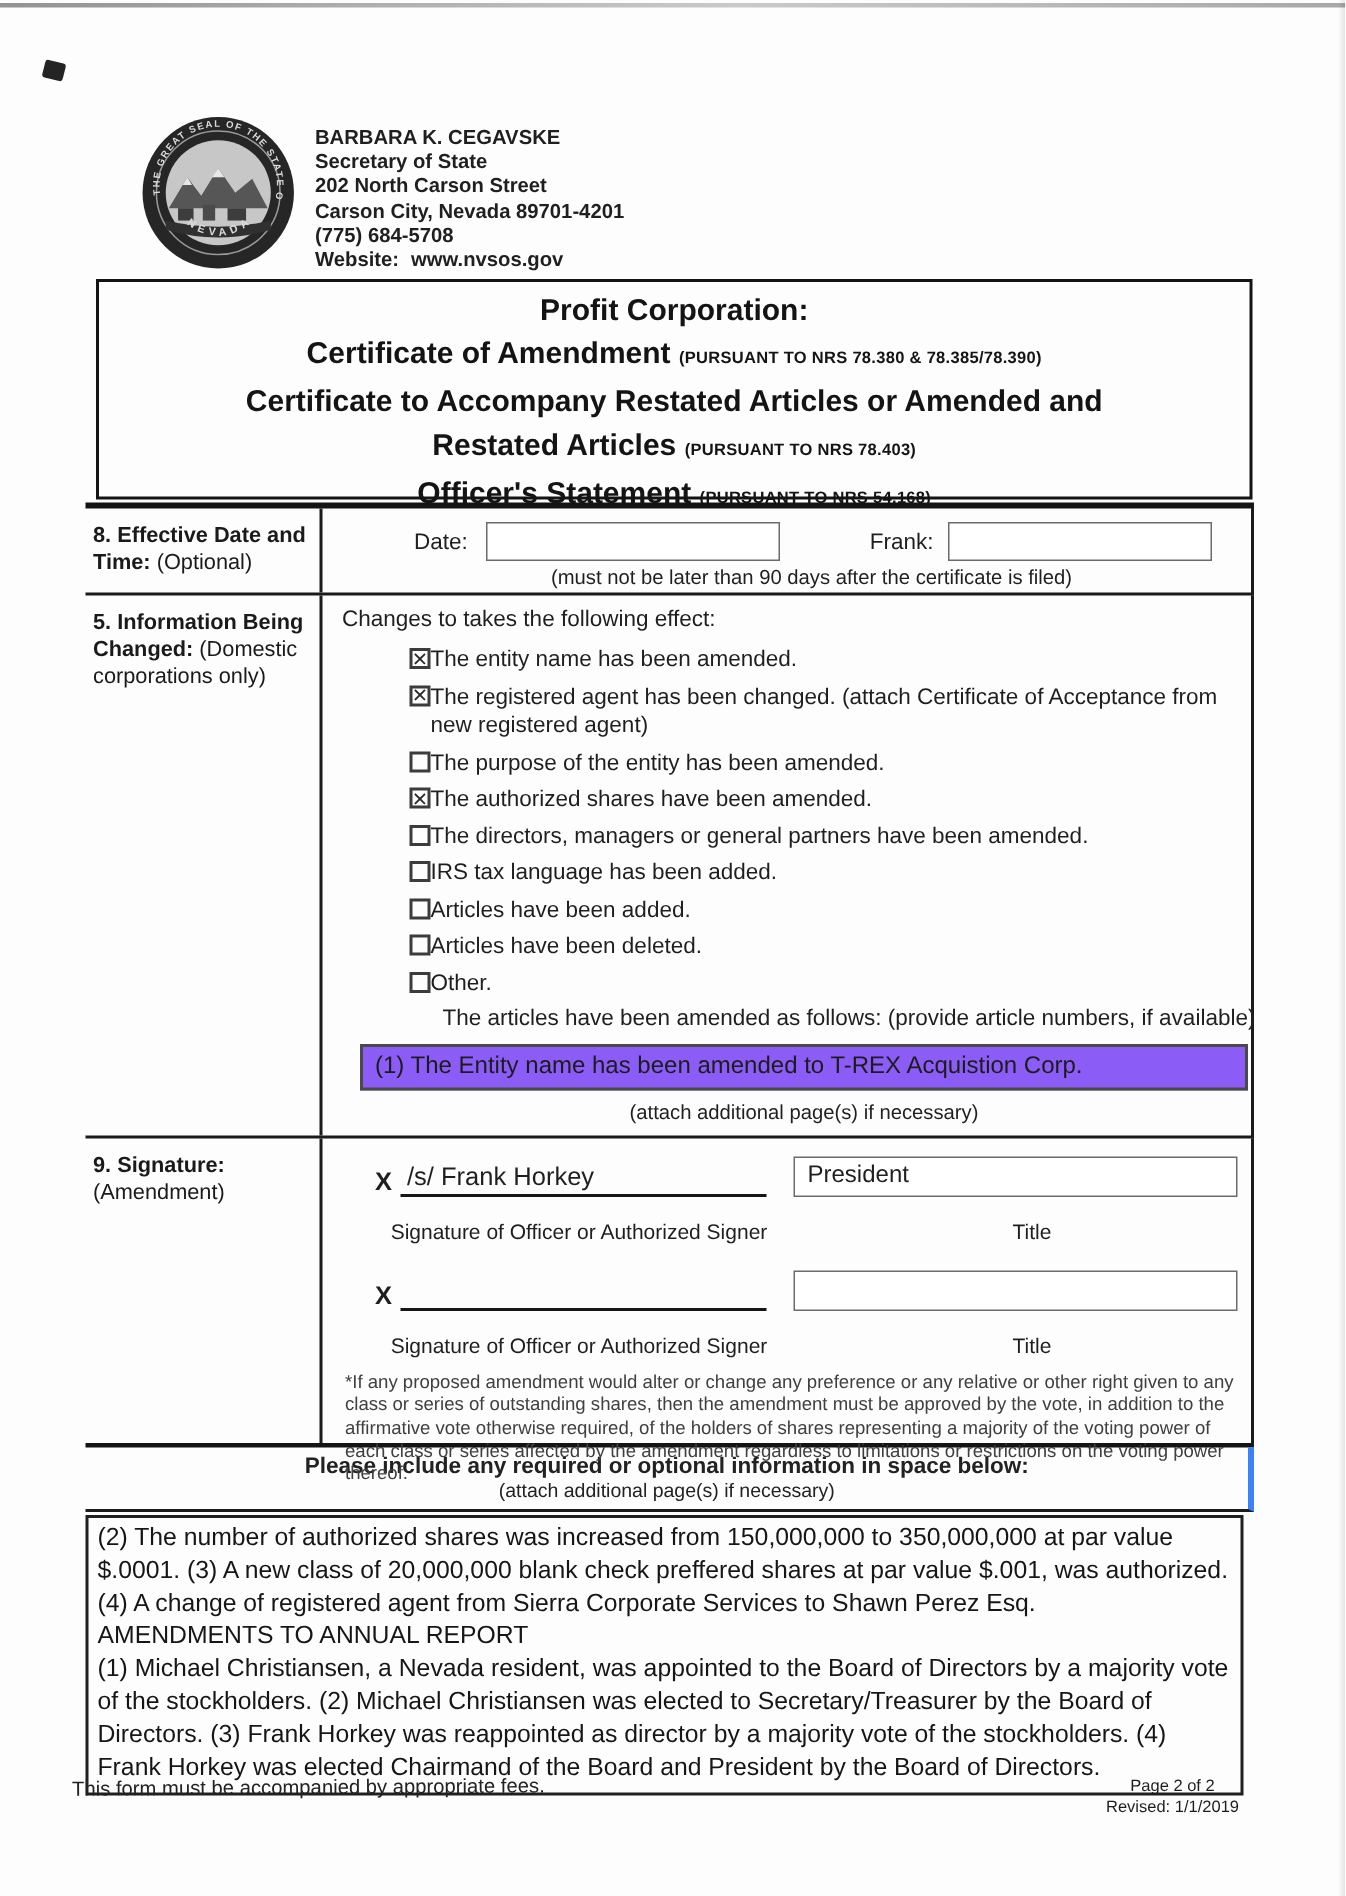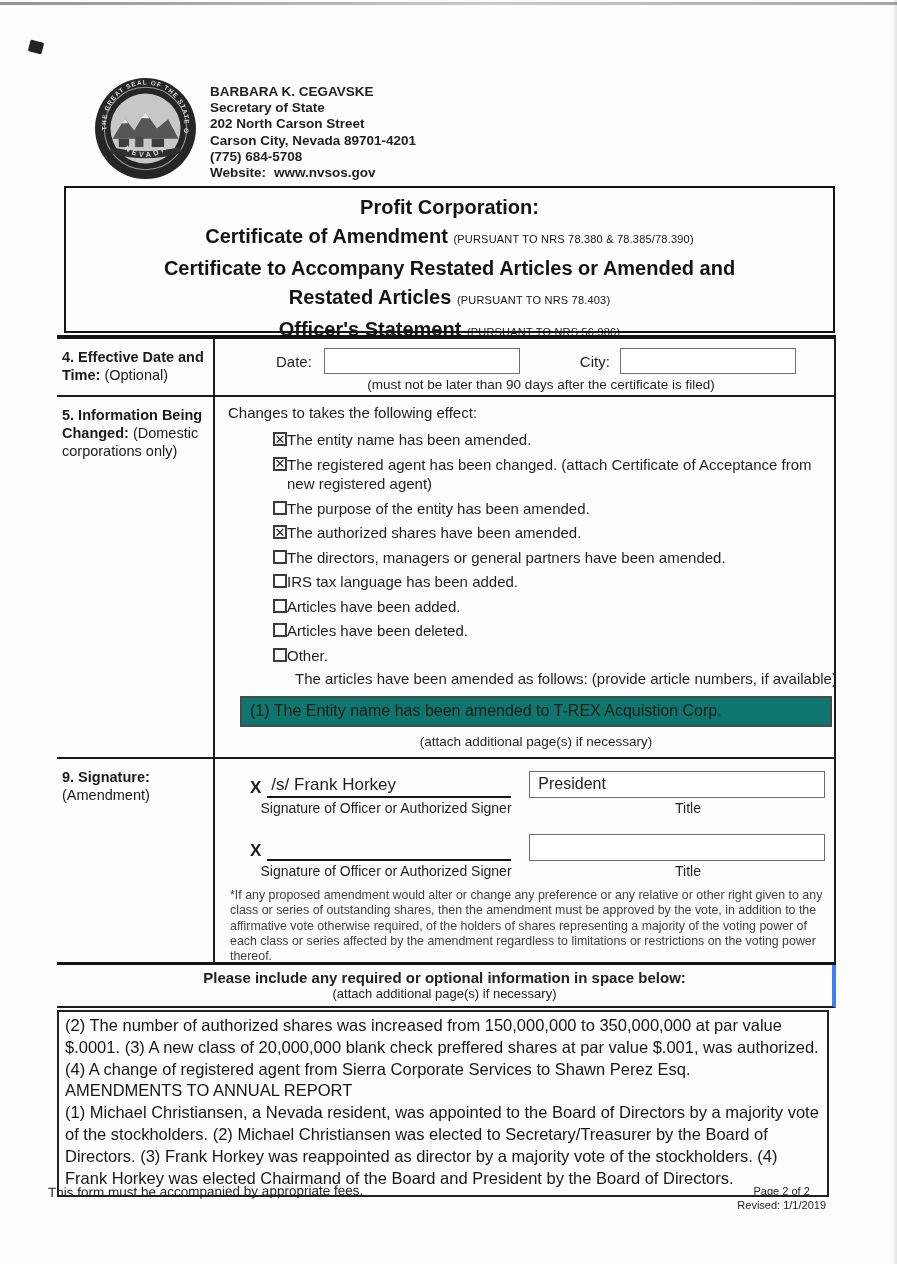--- a/index.html
+++ b/index.html
@@ -18,21 +18,21 @@
   
   .header { position:absolute; left:94px; top:77px; display:flex; gap:13px; }
   .seal { width:103px; height:103px; flex:none; }
   .agency { padding-top:7px; font-weight:bold; font-size:13.5px; line-height:16.2px; color:#1f1f1f; }
   .agency .site-row span { margin-right:8px; }
 
   
   .title-box { position:absolute; left:64px; top:186px; width:771px; height:147px;
                border:2px solid #141414; text-align:center; padding-top:5px; color:#141414; }
   .title-main { font-size:20px; font-weight:bold; line-height:29px; }
-  .title-note { font-size:11px; font-weight:normal; letter-spacing:.2px;margin-top:19px; }
+  .title-note { font-size:11px; font-weight:bold; letter-spacing:.2px;margin-top:19px; }
 
   
   .form-area { position:absolute; left:57px; top:335px; width:779px; }
   .frow { display:grid; grid-template-columns:158px 1fr; border-bottom:2px solid #1b1b1b;
           border-right:2px solid #1b1b1b; }
   .frow:first-child { border-top:4px solid #141414; }
   .label-cell { border-right:2px solid #1b1b1b; padding:9px 4px 0 5px;
                 font-size:14.5px; line-height:18px; color:#1a1a1a; }
   .label-cell b { font-weight:bold; }
   .content-cell { position:relative; padding:0 0 0 13px; font-size:15px; color:#1f1f1f;border-radius:26px; }
@@ -50,33 +50,33 @@
   
   .row5 .content-cell { padding-top:7px; padding-bottom:8px; }
   .cb-list { list-style:none; margin:9px 0 0 45px; }
   .cb-item { display:flex; margin-bottom:5px; line-height:19.5px; }
   .cb-box { width:14px; height:14px; flex:none; border:2px solid #3c3c3c; margin-top:2px;
             display:flex; align-items:center; justify-content:center;
             font-size:13px; font-weight:bold; color:#2a2a2a; line-height:1; }
   .cb-label { max-width:545px; }
   .articles-note { margin:3px 0 0 67px; }
   .amend-box { margin:9px 0 0 12px; width:592px; height:31px; border:2px solid #4a4a4a;
-               background:#0f766e; font-size:16px; padding:4px 8px; color:#1c1c1c; }
+               background:#8b5cf6; font-size:16px; padding:4px 8px; color:#1c1c1c; }
   .attach-note { width:616px; text-align:center; font-size:13.5px; margin-top:7px; }
 
   
   .row6 { border-bottom:3px solid #141414; }
   .row6 .content-cell { padding-top:8px; height:203px; }
   .sig-row { display:flex; align-items:flex-end; margin-left:22px; margin-top:4px; }
   .sig-x { font-weight:bold; font-size:17px; margin-right:6px; }
   .sig-line { width:244px; border-bottom:2px solid #161616; font-size:17px; padding:0 2px 1px 4px;
               white-space:nowrap; }
   .sig-titlebox { width:296px; height:27px; border:1px solid #6b6b6b; background:#fff;
                   margin-left:18px; font-size:16px; padding:3px 8px; }
-  .sig-caps { display:flex; margin-left:22px; font-size:14px; margin-top:2px; }
+  .sig-caps { display:flex; margin-left:22px; font-size:14px; margin-top:15px; }
   .cap-sig { width:272px; text-align:center; }
   .cap-title { width:296px; margin-left:18px; text-align:center; }
   .gap { height:14px; }
   .disclaimer { margin:9px 4px 0 2px; font-size:12.4px; line-height:15.3px; color:#404040; }
 
   
   .banner { border-bottom:2px solid #1b1b1b; border-right:4px solid #3b82f6;
             text-align:center; padding:4px 0 5px; }
   .banner-l1 { font-weight:bold; font-size:15px; }
   .banner-l2 { font-size:13px; }
@@ -142,36 +142,36 @@
       <span>Certificate of Amendment</span>
       <span class="title-note">(PURSUANT TO NRS 78.380 &amp; 78.385/78.390)</span>
     </div>
     <div class="title-main">Certificate to Accompany Restated Articles or Amended and</div>
     <div class="title-main">
       <span>Restated Articles</span>
       <span class="title-note">(PURSUANT TO NRS 78.403)</span>
     </div>
     <div class="title-main">
       <span>Officer's Statement</span>
-      <span class="title-note">(PURSUANT TO NRS 56.986)</span>
+      <span class="title-note">(PURSUANT TO NRS 54.168)</span>
     </div>
   </div>
 
   <div class="form-area">
 
     <div class="frow row4">
       <div class="label-cell">
-        <b>4. Effective Date and Time:</b>
+        <b>8. Effective Date and Time:</b>
         <span>(Optional)</span>
       </div>
       <div class="content-cell">
         <div class="dt-line">
           <span class="dt-label">Date:</span>
           <div class="inputbox date-input"></div>
-          <span class="dt-label time">City:</span>
+          <span class="dt-label time">Frank:</span>
           <div class="inputbox time-input"></div>
         </div>
         <div class="dt-note">(must not be later than 90 days after the certificate is filed)</div>
       </div>
     </div>
 
     <div class="frow row5">
       <div class="label-cell">
         <b>5. Information Being Changed:</b>
         <span>(Domestic corporations only)</span>

